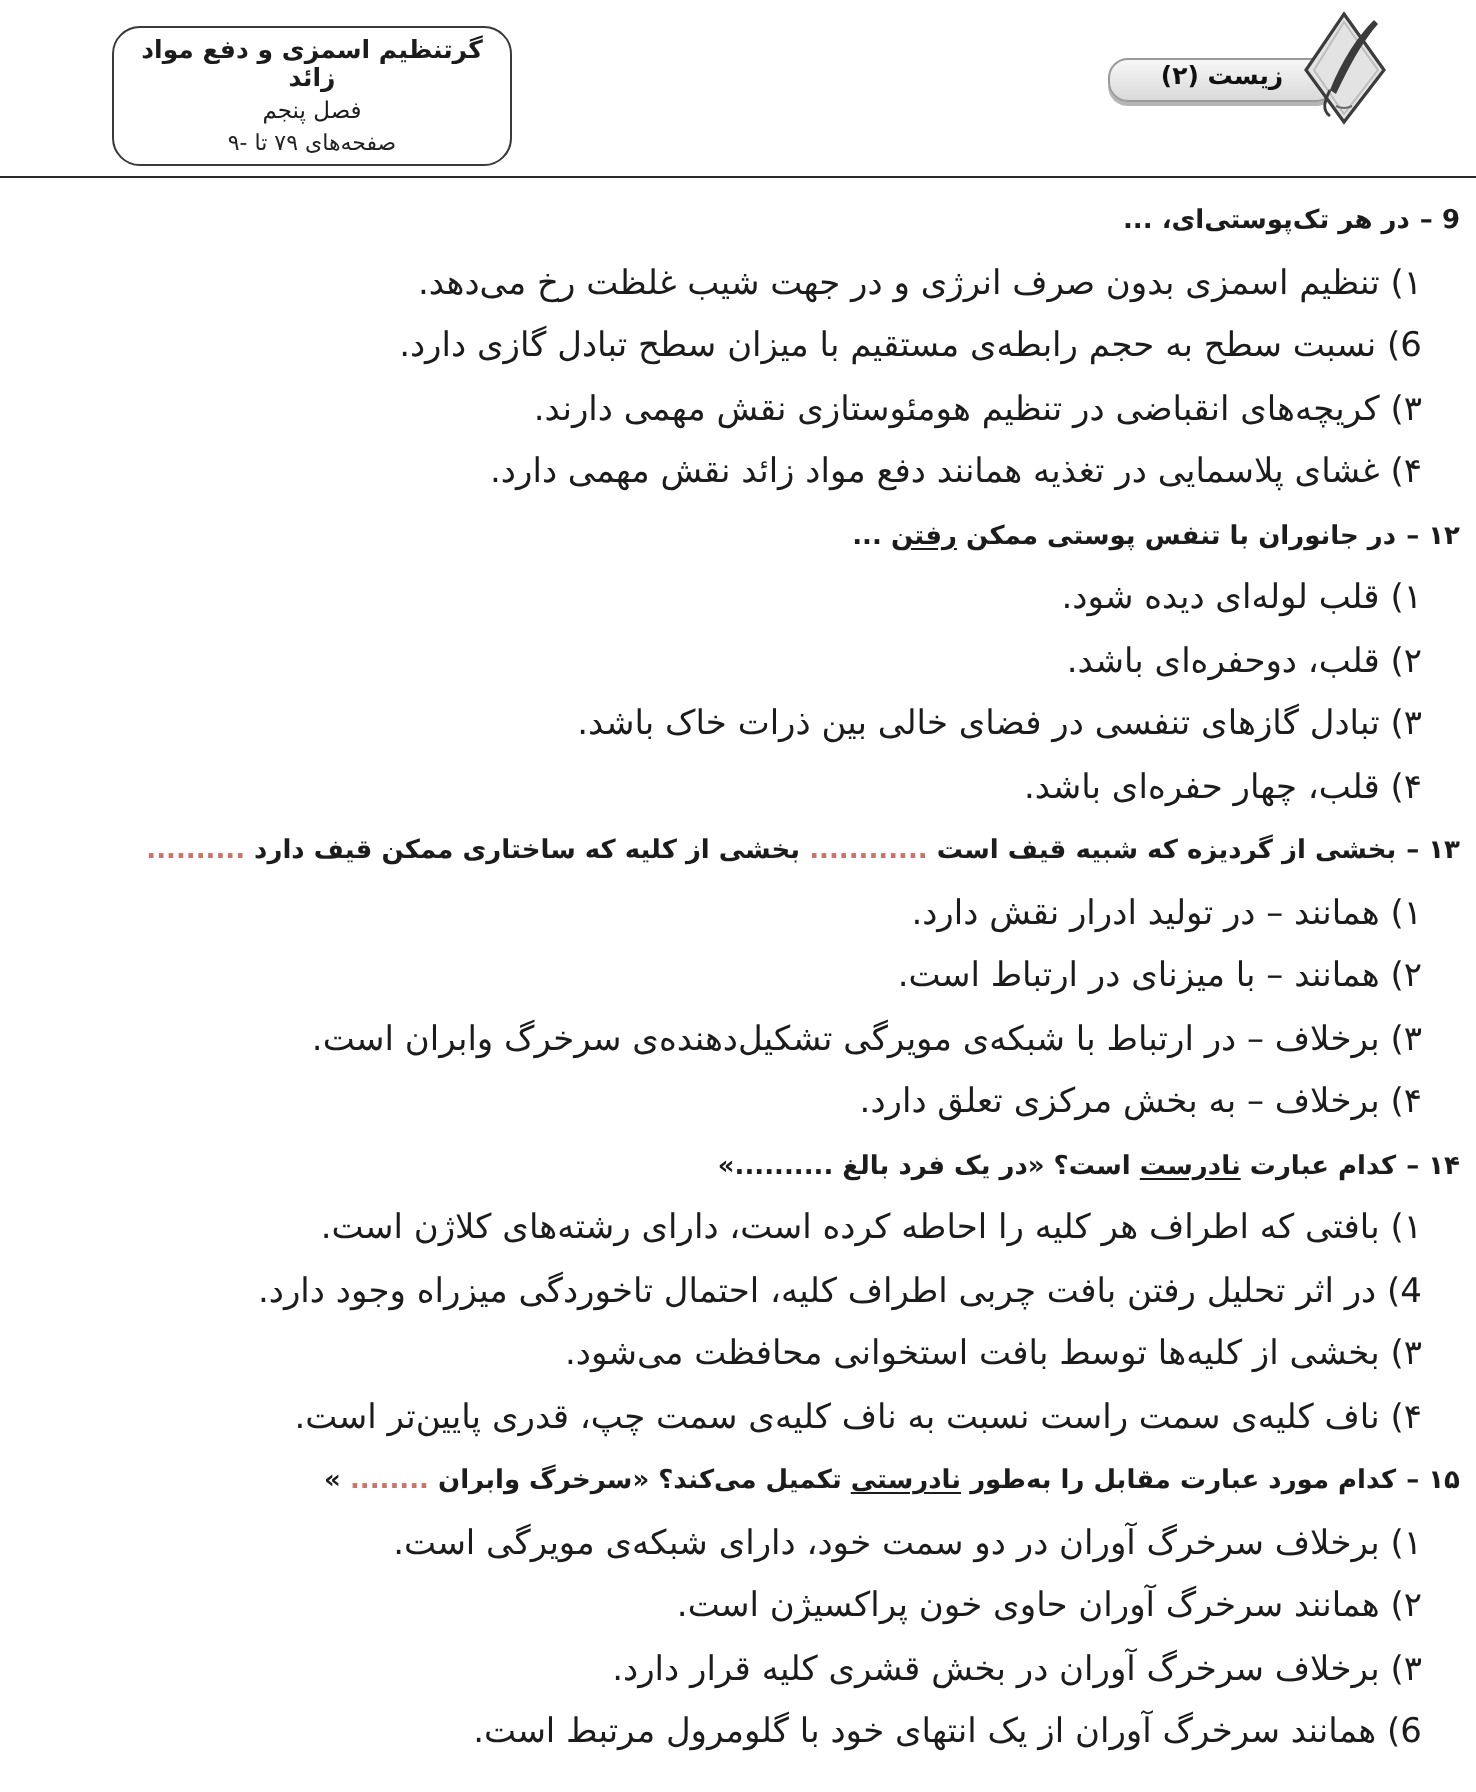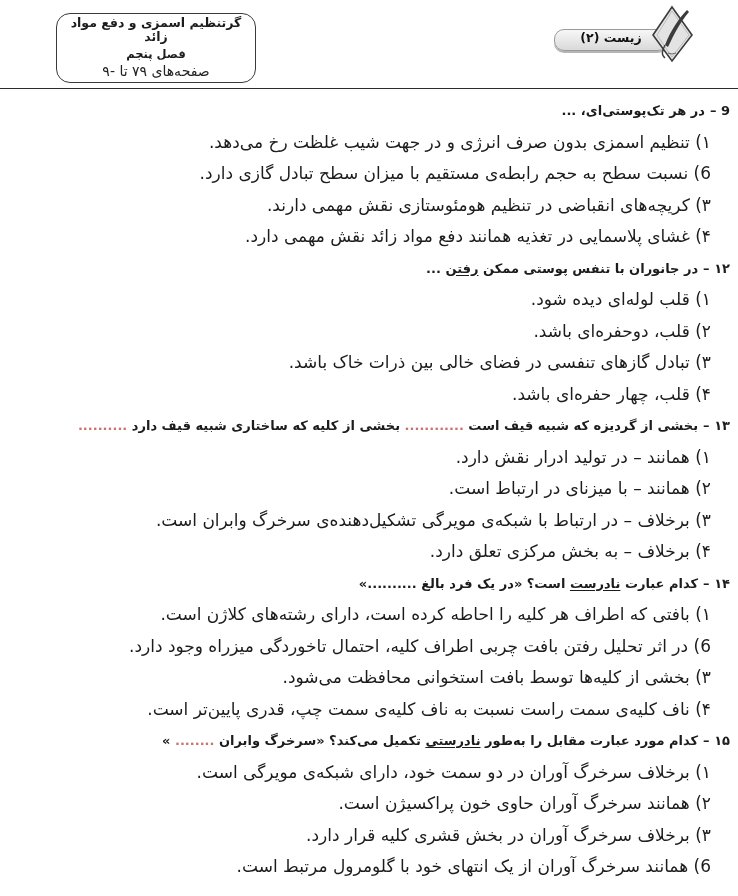--- a/index.html
+++ b/index.html
@@ -11,22 +11,22 @@
   .page{position:relative;width:738px;height:796px;background:#fff;}
 
   
   .chapter-box{
     position:absolute;top:13px;left:56px;width:200px;height:70px;
     border:1.4px solid #3a3a3a;border-radius:14px;background:#fff;
     display:flex;flex-direction:column;justify-content:center;
     text-align:center;gap:4px;box-sizing:border-box;padding:4px 6px;
   }
   .chapter-title{font-weight:bold;font-size:12.5px;line-height:1.1;}
-  .chapter-sub{font-weight:bold;font-size:11.5px;line-height:1.1;}
-  .chapter-pages{font-size:14px;line-height:1.1;color:#222;}
+  .chapter-sub{font-weight:normal;font-size:11.5px;line-height:1.1;}
+  .chapter-pages{font-size:11px;line-height:1.1;color:#222;}
 
   
   .banner-bar{
     position:absolute;top:29px;right:70px;width:112px;height:20px;
     border:1px solid #9a9a9a;border-radius:10px;
     background:linear-gradient(#f7f7f7,#d9d9d9);
     box-shadow:0 2px 0 rgba(120,120,120,.55);
     display:flex;align-items:flex-start;justify-content:center;
     font-weight:bold;font-size:12.5px;color:#111;
   }
@@ -82,30 +82,30 @@
         <div class="option">۴) غشای پلاسمایی در تغذیه همانند دفع مواد زائد نقش مهمی دارد.</div>
       </div>
       <div>
         <div class="q-header"><span class="q-num">۱۲ –</span><span class="part-normal">در جانوران با تنفس پوستی ممکن </span><span class="part-underline">رفتن</span><span class="part-normal"> ...</span></div>
         <div class="option">۱) قلب لوله‌ای دیده شود.</div>
         <div class="option">۲) قلب، دوحفره‌ای باشد.</div>
         <div class="option">۳) تبادل گازهای تنفسی در فضای خالی بین ذرات خاک باشد.</div>
         <div class="option">۴) قلب، چهار حفره‌ای باشد.</div>
       </div>
       <div>
-        <div class="q-header"><span class="q-num">۱۳ –</span><span class="part-normal">بخشی از گردیزه که شبیه قیف است </span><span class="part-dotted">............</span><span class="part-normal"> بخشی از کلیه که ساختاری شبیه قیف دارد </span><span class="part-dotted">..........</span></div>
+        <div class="q-header"><span class="q-num">۱۳ –</span><span class="part-normal">بخشی از گردیزه که شبیه قیف است </span><span class="part-dotted">............</span><span class="part-normal"> بخشی از کلیه که ساختاری ممکن قیف دارد </span><span class="part-dotted">..........</span></div>
         <div class="option">۱) همانند – در تولید ادرار نقش دارد.</div>
         <div class="option">۲) همانند – با میزنای در ارتباط است.</div>
         <div class="option">۳) برخلاف – در ارتباط با شبکه‌ی مویرگی تشکیل‌دهنده‌ی سرخرگ وابران است.</div>
         <div class="option">۴) برخلاف – به بخش مرکزی تعلق دارد.</div>
       </div>
       <div>
         <div class="q-header"><span class="q-num">۱۴ –</span><span class="part-normal">کدام عبارت </span><span class="part-underline">نادرست</span><span class="part-normal"> است؟ «در یک فرد بالغ ..........»</span></div>
         <div class="option">۱) بافتی که اطراف هر کلیه را احاطه کرده است، دارای رشته‌های کلاژن است.</div>
-        <div class="option">6) در اثر تحلیل رفتن بافت چربی اطراف کلیه، احتمال تاخوردگی میزراه وجود دارد.</div>
+        <div class="option">4) در اثر تحلیل رفتن بافت چربی اطراف کلیه، احتمال تاخوردگی میزراه وجود دارد.</div>
         <div class="option">۳) بخشی از کلیه‌ها توسط بافت استخوانی محافظت می‌شود.</div>
         <div class="option">۴) ناف کلیه‌ی سمت راست نسبت به ناف کلیه‌ی سمت چپ، قدری پایین‌تر است.</div>
       </div>
       <div>
         <div class="q-header"><span class="q-num">۱۵ –</span><span class="part-normal">کدام مورد عبارت مقابل را به‌طور </span><span class="part-underline">نادرستی</span><span class="part-normal"> تکمیل می‌کند؟ «سرخرگ وابران </span><span class="part-dotted">........</span><span class="part-normal"> »</span></div>
         <div class="option">۱) برخلاف سرخرگ آوران در دو سمت خود، دارای شبکه‌ی مویرگی است.</div>
         <div class="option">۲) همانند سرخرگ آوران حاوی خون پراکسیژن است.</div>
         <div class="option">۳) برخلاف سرخرگ آوران در بخش قشری کلیه قرار دارد.</div>
         <div class="option">6) همانند سرخرگ آوران از یک انتهای خود با گلومرول مرتبط است.</div>
       </div>

